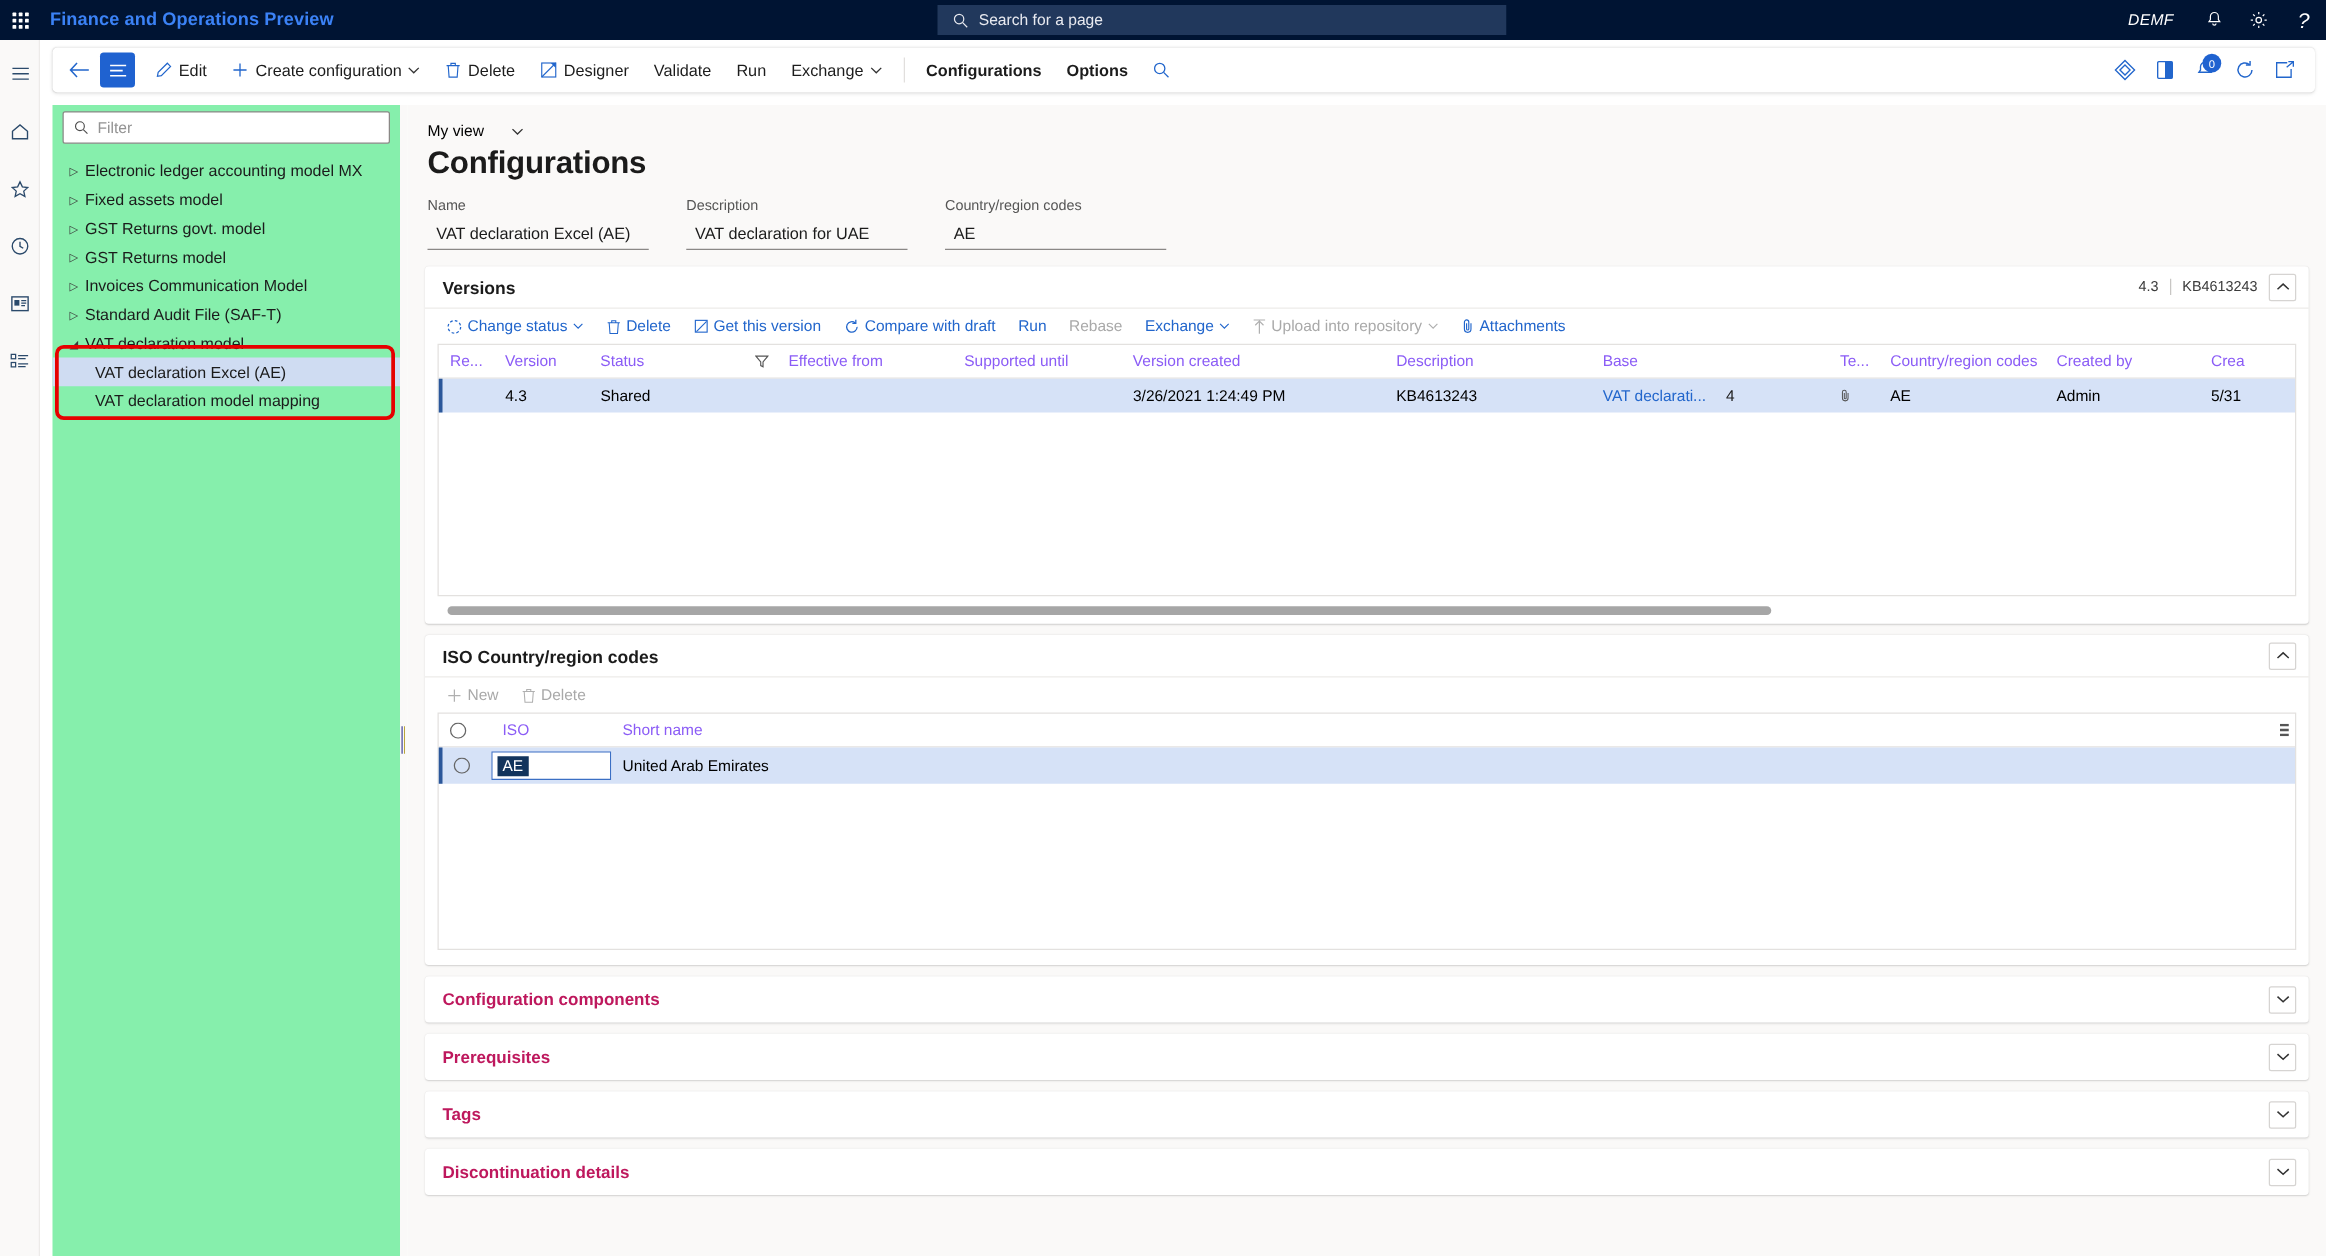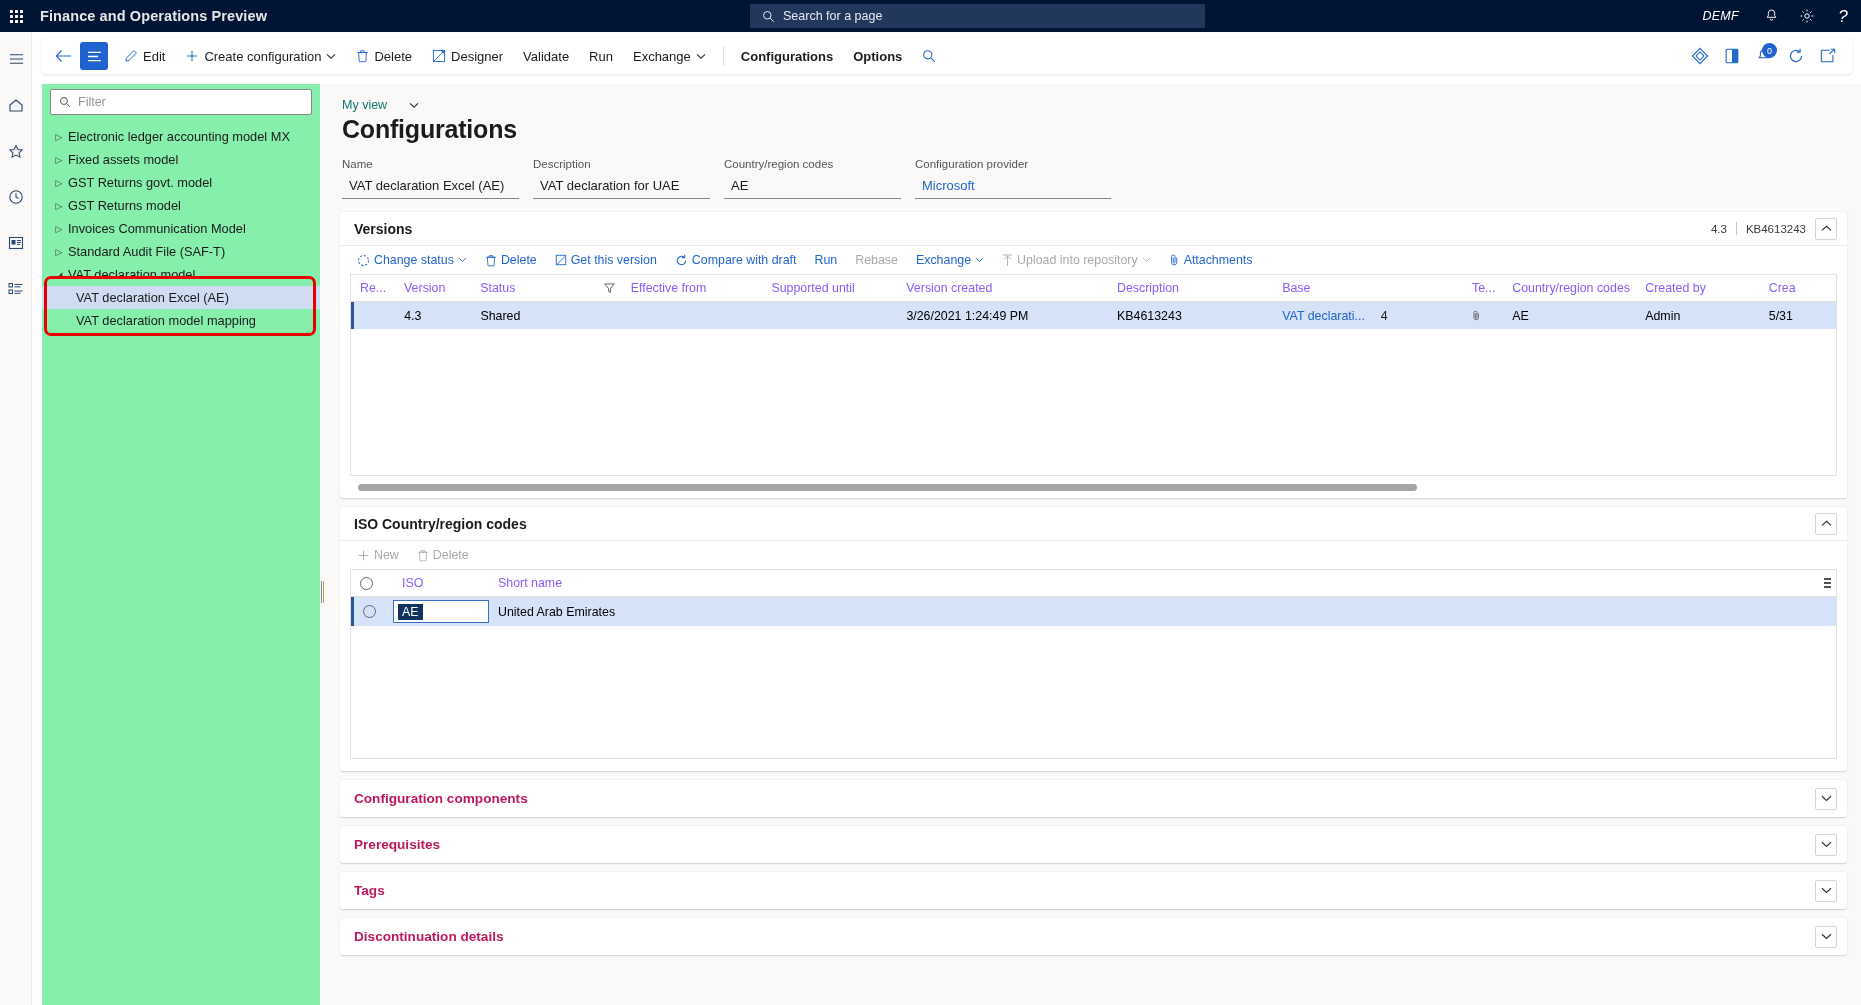--- a/index.html
+++ b/index.html
@@ -25,21 +25,21 @@
     cursor: pointer;
   }
   .waffle-grid {
     display: grid;
     grid-template-columns: repeat(3, 3px);
     grid-template-rows: repeat(3, 3px);
     gap: 2px;
   }
   .waffle-grid i { background: #ffffff; width: 3px; height: 3px; display:block; border-radius:0.5px;}
   .app-title {
-    color: #e5e5e5; font-size: 14.5px; font-weight: 600;
+    color: #3b82f6; font-size: 14.5px; font-weight: 600;
     margin-left: 8px; letter-spacing: 0.1px;
   }
   .search-wrap {
     position: absolute; left: 750px; top: 4px;
     width: 455px; height: 24px;
     background: #21385c;
     display: flex; align-items: center;
     padding-left: 12px;
     cursor: text;
   }
@@ -160,29 +160,29 @@
   }
 
   
   .content {
     position: absolute; left: 326px; top: 84px;
     width: 1535px; height: 921px;
     background: #faf9f8;
     overflow: hidden;
   }
   .myview {
-    margin: 14px 0 0 16px; font-size: 12.5px; color: #0f766e;
+    margin: 14px 0 0 16px; font-size: 12.5px; color: #000000;
     display: inline-flex; align-items: center; gap: 22px; cursor: pointer; justify-content: center;
   }
   .pagetitle {
     margin: 2px 0 0 16px; font-size: 25px; font-weight: 600; color: #1b1b1b;
     letter-spacing: -0.2px;
   }
   .fields {
-    display: flex; margin: 14px 0 0 16px; gap: 0;
+    display: flex; margin: 14px 0 0 16px; gap: 16px;
   }
   .field { width: 177px; margin-right: 14px; }
   .field.wide { width: 196px; }
   .field .lbl { font-size: 11.5px; color: #555; margin-bottom: 5px; }
   .field .val {
     font-size: 13px; color: #1b1b1b; padding: 3px 0 5px 7px;
     border-bottom: 1px solid #8a8886;
   }
   .field .val.link { color: #2266cc; }
 
@@ -551,24 +551,20 @@
       <div class="lbl">Name</div>
       <div class="val">VAT declaration Excel (AE)</div>
     </div>
     <div class="field">
       <div class="lbl">Description</div>
       <div class="val">VAT declaration for UAE</div>
     </div>
     <div class="field">
       <div class="lbl">Country/region codes</div>
       <div class="val">AE</div>
-    </div>
-    <div class="field wide">
-      <div class="lbl">Configuration provider</div>
-      <div class="val link">Microsoft</div>
     </div>
   </div>
 
   <div style="height:13px"></div>
 
   
   <div class="card">
     <div class="card-head">
       <span class="ctitle">Versions</span>
       <span class="cright">

